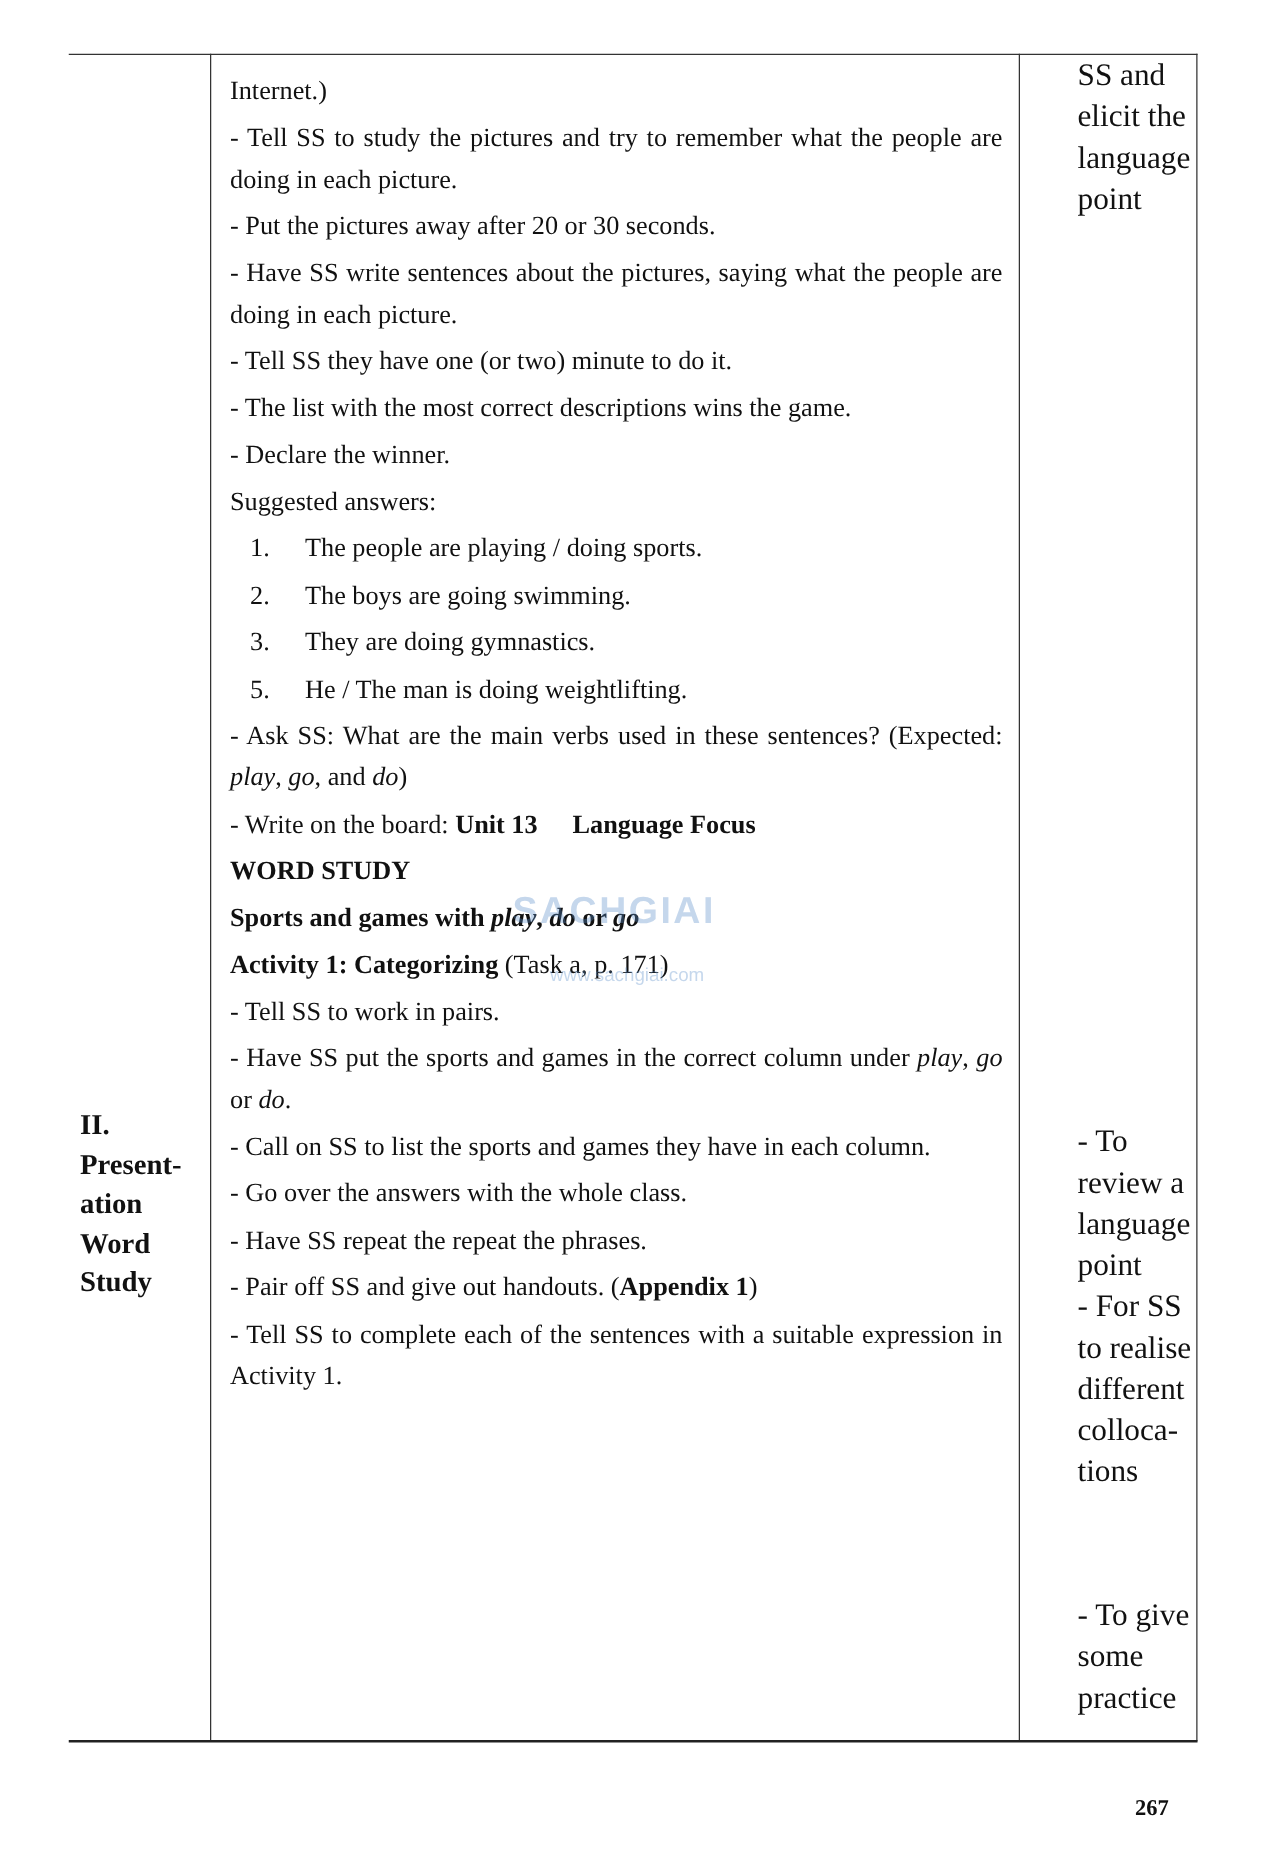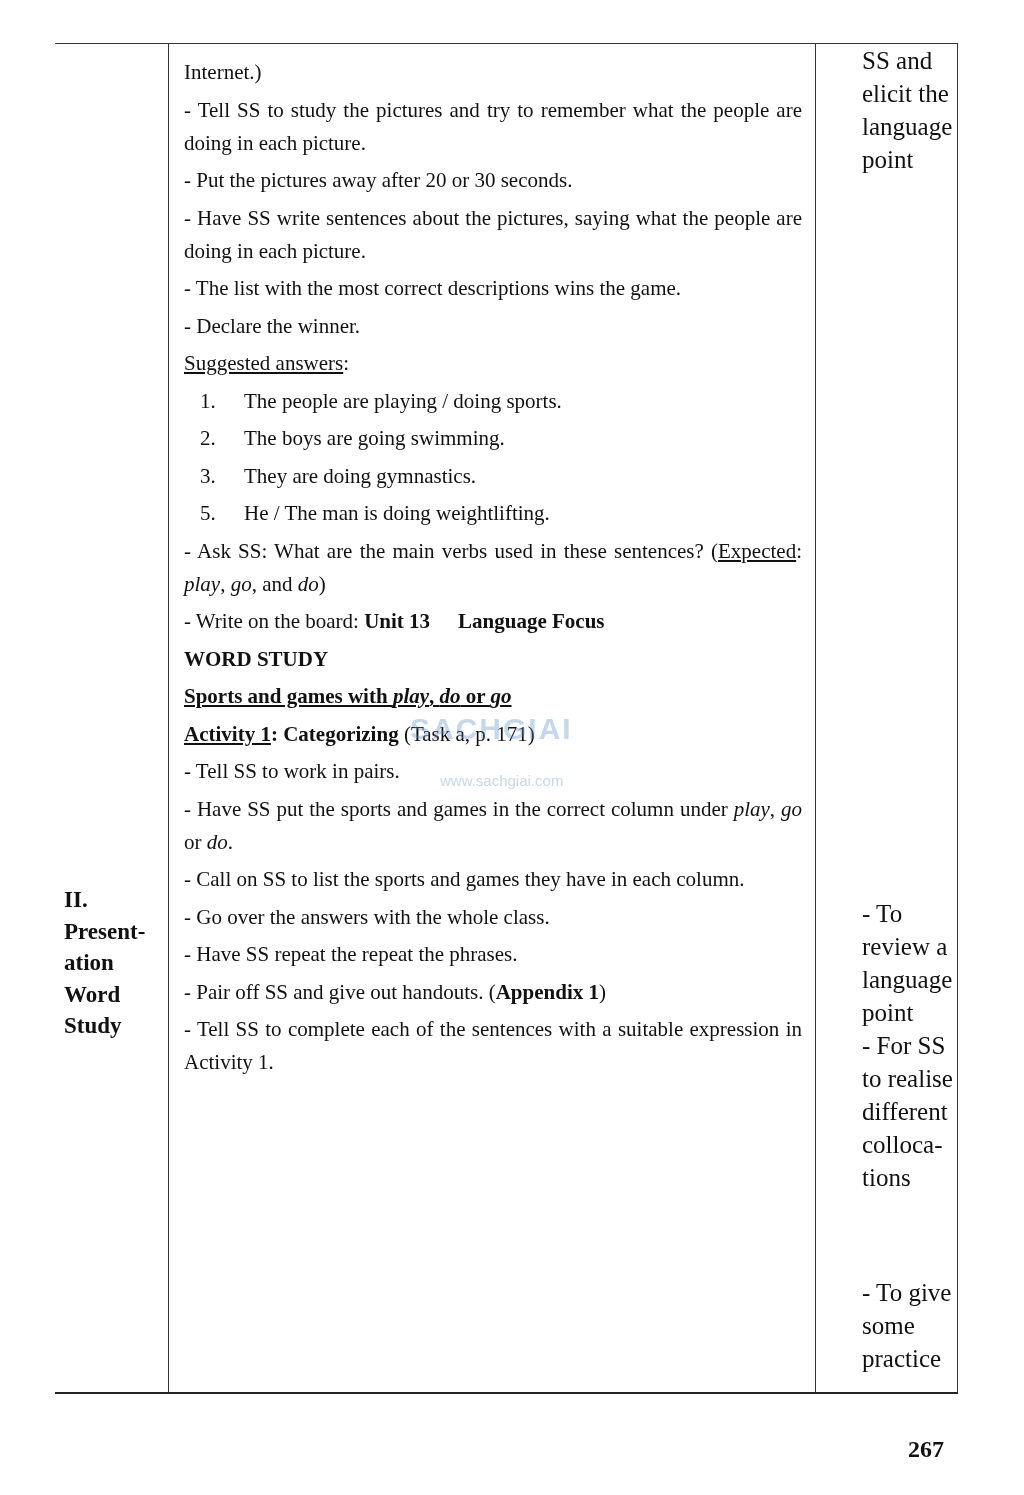--- a/index.html
+++ b/index.html
@@ -15,41 +15,41 @@
   .v2 { left: 815px; }
   .v3 { left: 957px; }
 
   .col-mid {
     position: absolute; left: 184px; top: 56px; width: 618px;
     font-size: 21px; line-height: 33px;
   }
   .col-mid .p { margin: 0 0 4.5px 0; text-align: justify; text-align-last: left; }
   .col-mid .li { margin: 0 0 4.5px 0; padding-left: 16px; }
   .col-mid .li .num { display: inline-block; width: 44px; }
-  .u { text-decoration: underline; }
+  .u { }
   .b { font-weight: bold; }
   .i { font-style: italic; margin-top: 15px; }
   .gap { display: inline-block; width: 28px; }
 
   .col-left {
     position: absolute; left: 64px; top: 884px; width: 100px;
     font-size: 23px; line-height: 31.5px; font-weight: bold;
   }
   .col-right {
     position: absolute; left: 862px; width: 125px;
     font-size: 25px; line-height: 33px;
   }
   .cr1 { top: 44px; }
   .cr2 { top: 897px; }
   .cr3 { top: 1276px; }
   .col-right div { margin: 0; }
 
   .page-number {
     position: absolute; left: 908px; top: 1436px;
-    font-size: 24px; font-weight: bold;
+    font-size: 18px; font-weight: bold;
   }
   .watermark {
     position: absolute; left: 410px; top: 702px; width: 200px; height: 80px;
     color: rgba(90,140,200,0.35); font-family: "Liberation Sans", sans-serif;
     pointer-events: none;
   }
   .watermark .wm-logo { font-size: 30px; font-weight: bold; letter-spacing: 2px; position: absolute; top: 10px; left: 0; }
   .watermark .wm-url { font-size: 15px; position: absolute; top: 70px; left: 30px; }
 </style>
 </head>
@@ -67,20 +67,21 @@
   <div>ation</div>
   <div>Word</div>
   <div>Study</div>
 </div>
 
 <div class="col-mid">
   <div class="p">Internet.)</div>
   <div class="p">- Tell SS to study the pictures and try to remember what the people are doing in each picture.</div>
   <div class="p">- Put the pictures away after 20 or 30 seconds.</div>
   <div class="p">- Have SS write sentences about the pictures, saying what the people are doing in each picture.</div>
+  <div class="p">- Tell SS they have one (or two) minute to do it.</div>
   <div class="p">- The list with the most correct descriptions wins the game.</div>
   <div class="p">- Declare the winner.</div>
   <div class="p"><span class="u">Suggested answers</span>:</div>
 
   <div class="li"><span class="num">1.</span><span>The people are playing / doing sports.</span></div>
   <div class="li"><span class="num">2.</span><span>The boys are going swimming.</span></div>
   <div class="li"><span class="num">3.</span><span>They are doing gymnastics.</span></div>
   <div class="li"><span class="num">5.</span><span>He / The man is doing weightlifting.</span></div>
 
   <div class="p"><span>- Ask SS:  What are the main verbs used in these sentences? (</span><span class="u">Expected</span><span>:  </span><span class="i">play</span><span>, </span><span class="i">go</span><span>, and </span><span class="i">do</span><span>)</span></div>

